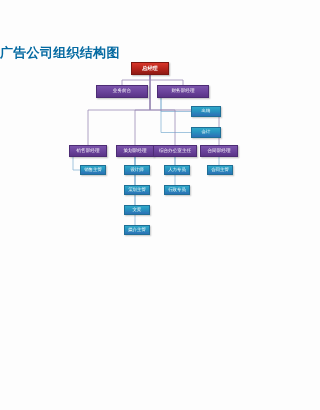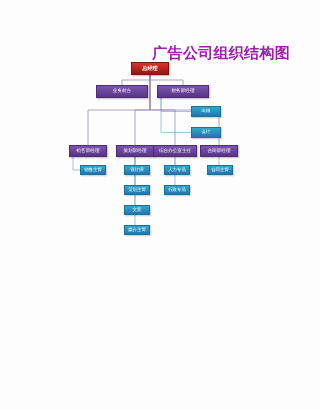--- a/index.html
+++ b/index.html
@@ -18,24 +18,24 @@
     position: absolute;
     left: 0; top: 0;
     width: 290px;
     height: 410px;
   }
   #page-title {
     position: absolute;
     left: 0;
     top: 44px;
     width: 290px;
-    text-align: right;
-    font-size: 15px;
+    text-align: left;
+    font-size: 13px;
     font-weight: bold;
-    color: #a21caf;
+    color: #0369a1;
     letter-spacing: 0.3px;
     white-space: nowrap;
   }
   #connectors {
     position: absolute;
     left: 0; top: 0;
     width: 290px;
     height: 410px;
     pointer-events: none;
   }

